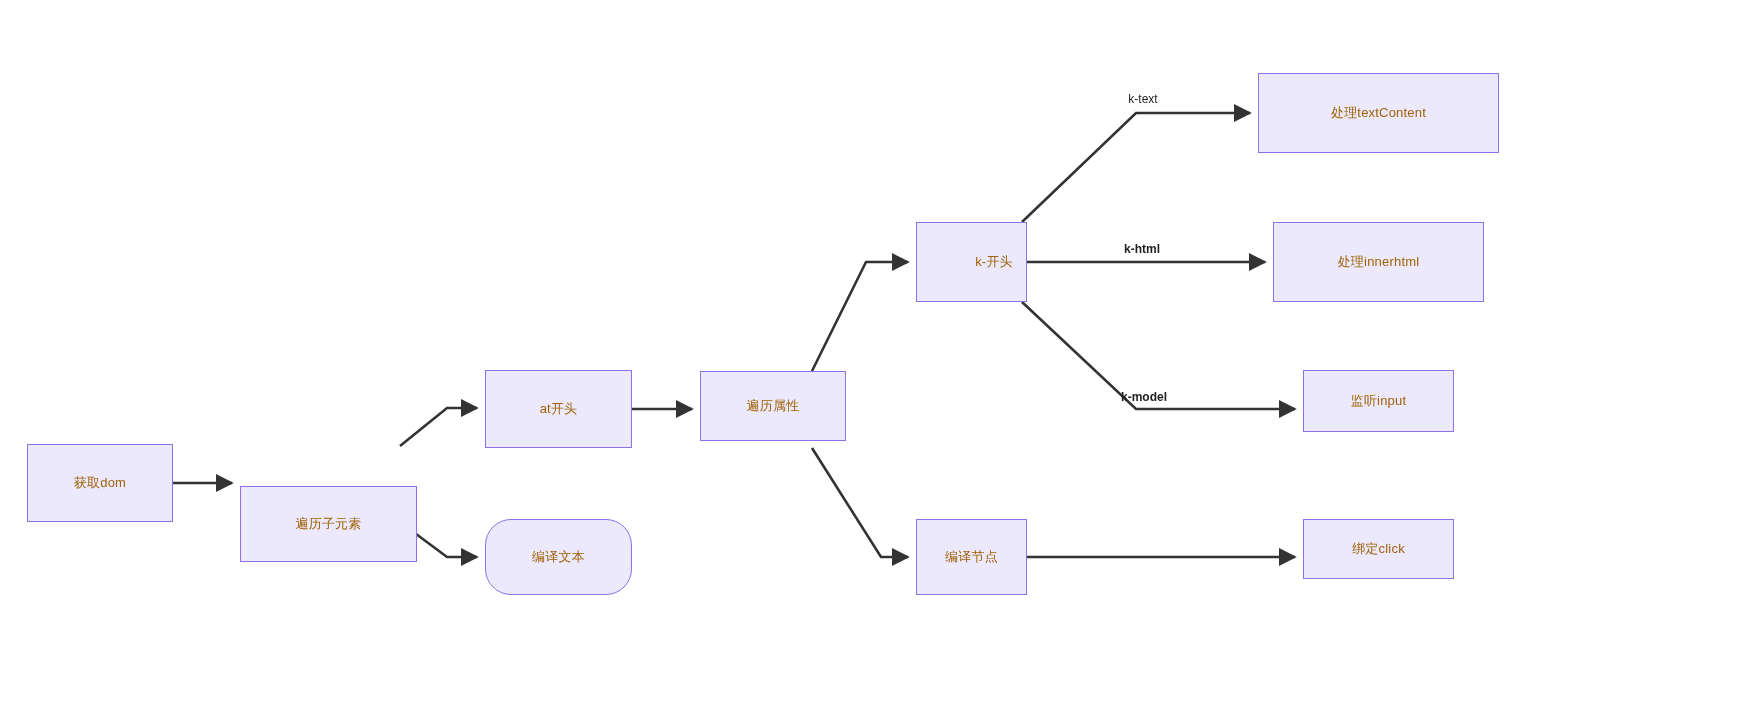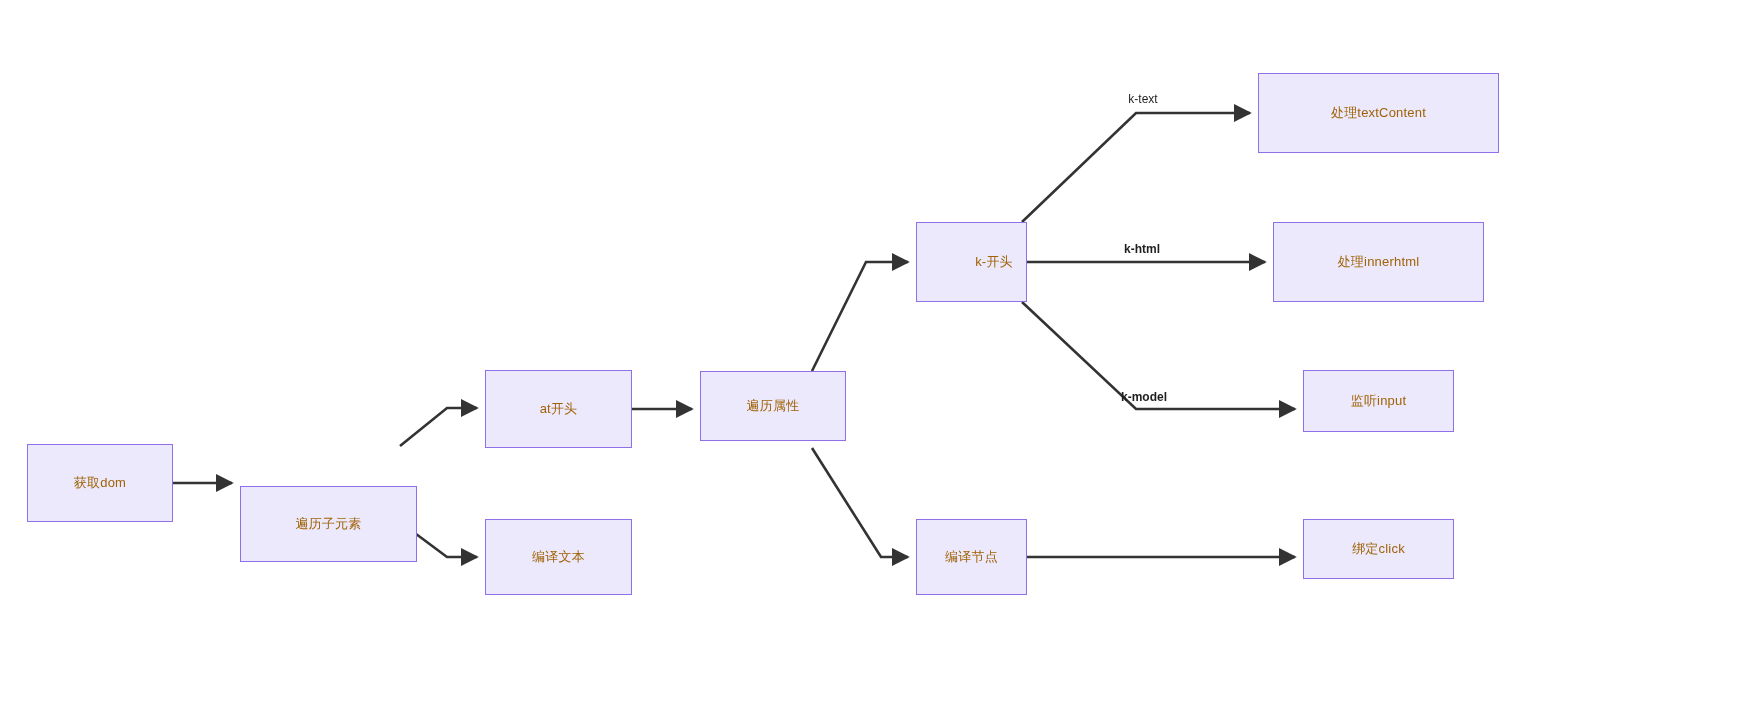--- a/index.html
+++ b/index.html
@@ -77,21 +77,21 @@
     <path d="M 1027 262 L 1265 262" fill="none" stroke="#333333" stroke-width="2.6" marker-end="url(#arrow)"></path>
 
     <path d="M 1022 302 L 1136 409 L 1295 409" fill="none" stroke="#333333" stroke-width="2.6" marker-end="url(#arrow)"></path>
 
     <path d="M 1027 557 L 1295 557" fill="none" stroke="#333333" stroke-width="2.6" marker-end="url(#arrow)"></path>
   </svg>
 
   <div class="node" style="left: 27px; top: 444px; width: 146px; height: 78px;">获取dom</div>
   <div class="node" style="left: 240px; top: 446px; width: 177px; height: 76px; margin-top: 40px;">遍历子元素</div>
   <div class="node" style="left: 485px; top: 370px; width: 147px; height: 78px;">at开头</div>
-  <div class="node" style="left: 485px; top: 519px; width: 147px; height: 76px;">编译文本</div>
+  <div class="node" style="left: 485px; top: 519px; width: 147px; height: 76px; border-radius: 26px;">编译文本</div>
   <div class="node" style="left: 700px; top: 371px; width: 146px; height: 70px;">遍历属性</div>
   <div class="node" style="left: 916px; top: 222px; width: 111px; height: 80px; padding-left: 45px;">k-开头</div>
   <div class="node" style="left: 916px; top: 519px; width: 111px; height: 76px;">编译节点</div>
   <div class="node" style="left: 1258px; top: 73px; width: 241px; height: 80px;">处理textContent</div>
   <div class="node" style="left: 1273px; top: 222px; width: 211px; height: 80px;">处理innerhtml</div>
   <div class="node" style="left: 1303px; top: 370px; width: 151px; height: 62px;">监听input</div>
   <div class="node" style="left: 1303px; top: 519px; width: 151px; height: 60px;">绑定click</div>
 
   <div class="edge-label" style="left: 1143px; top: 99px;">k-text</div>
   <div class="edge-label" style="left: 1142px; top: 249px; font-weight: bold;">k-html</div>

